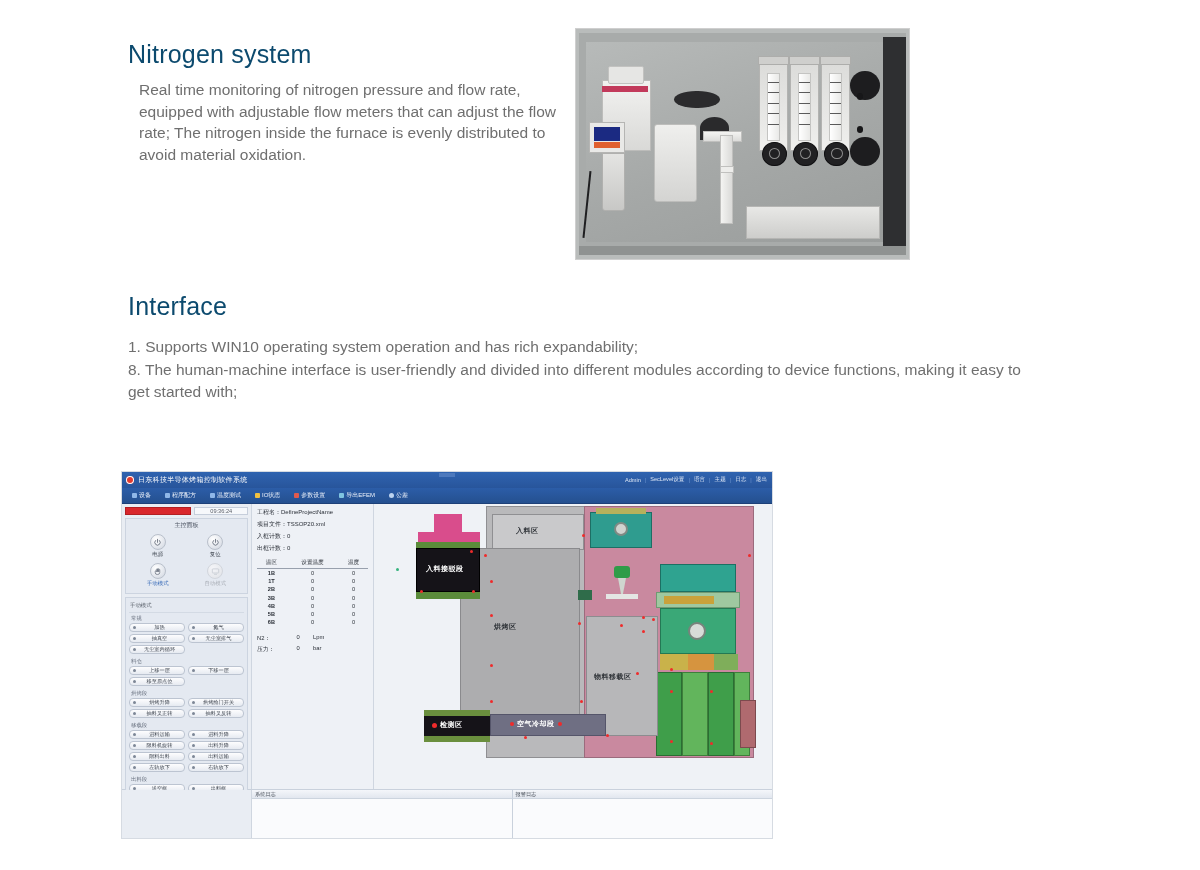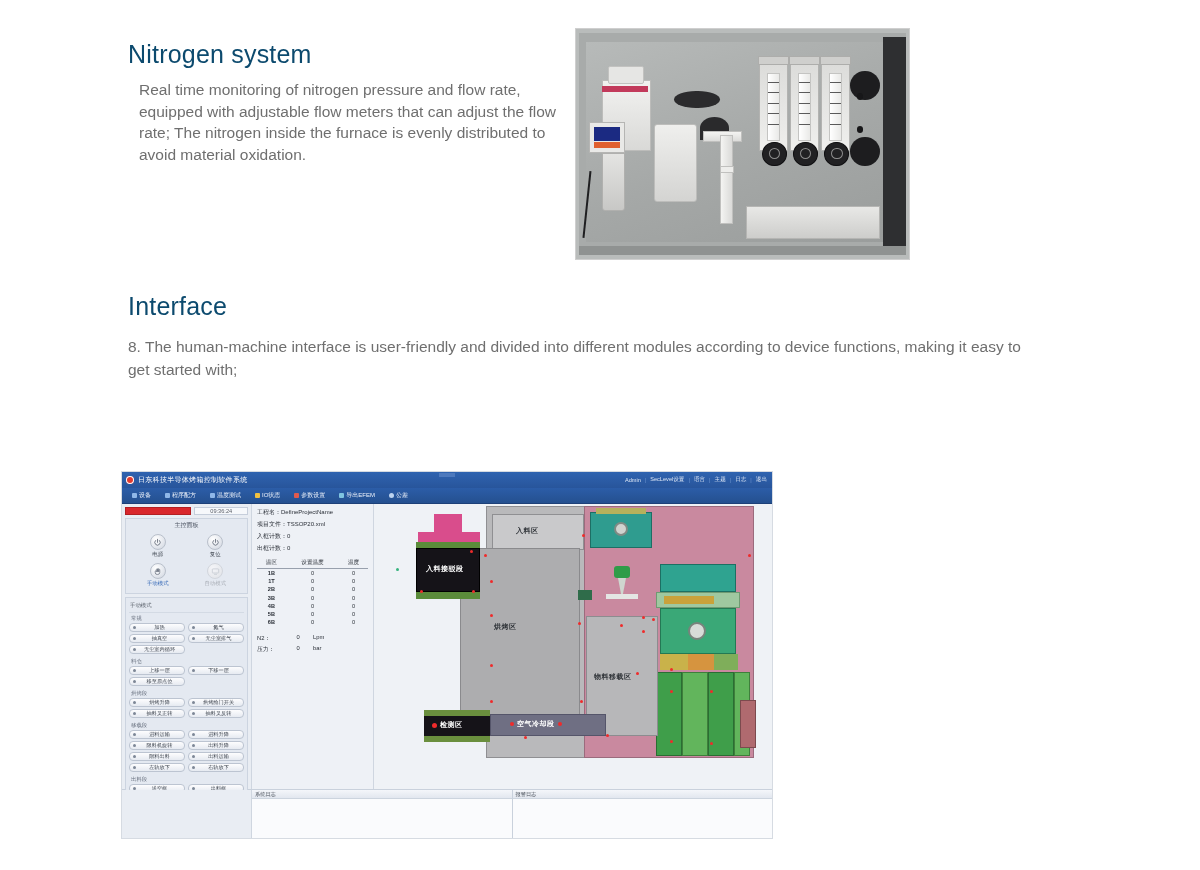--- a/index.html
+++ b/index.html
@@ -265,20 +265,21 @@
       <div class="ph-gauge" style="left:83%; top:47%;"></div>
       <div class="ph-dot" style="left:85%; top:27%;"></div>
       <div class="ph-dot" style="left:85%; top:42%;"></div>
 
       <div class="ph-bottomband"></div>
     </div>
   </div>
 
   <div class="sec-title" id="iface-title">Interface</div>
   <div class="body-text" id="iface-body">
+    <div>1. Supports WIN10 operating system operation and has rich expandability;</div>
     <div>8. The human-machine interface is user-friendly and divided into different modules according to device functions, making it easy to get started with;</div>
   </div>
 
   <div class="app">
 
     <div class="app-title">
       <div class="app-logo"></div>
       <div class="app-title-text">日东科技半导体烤箱控制软件系统</div>
       <div class="win-btns"></div>
       <div class="app-title-right">

